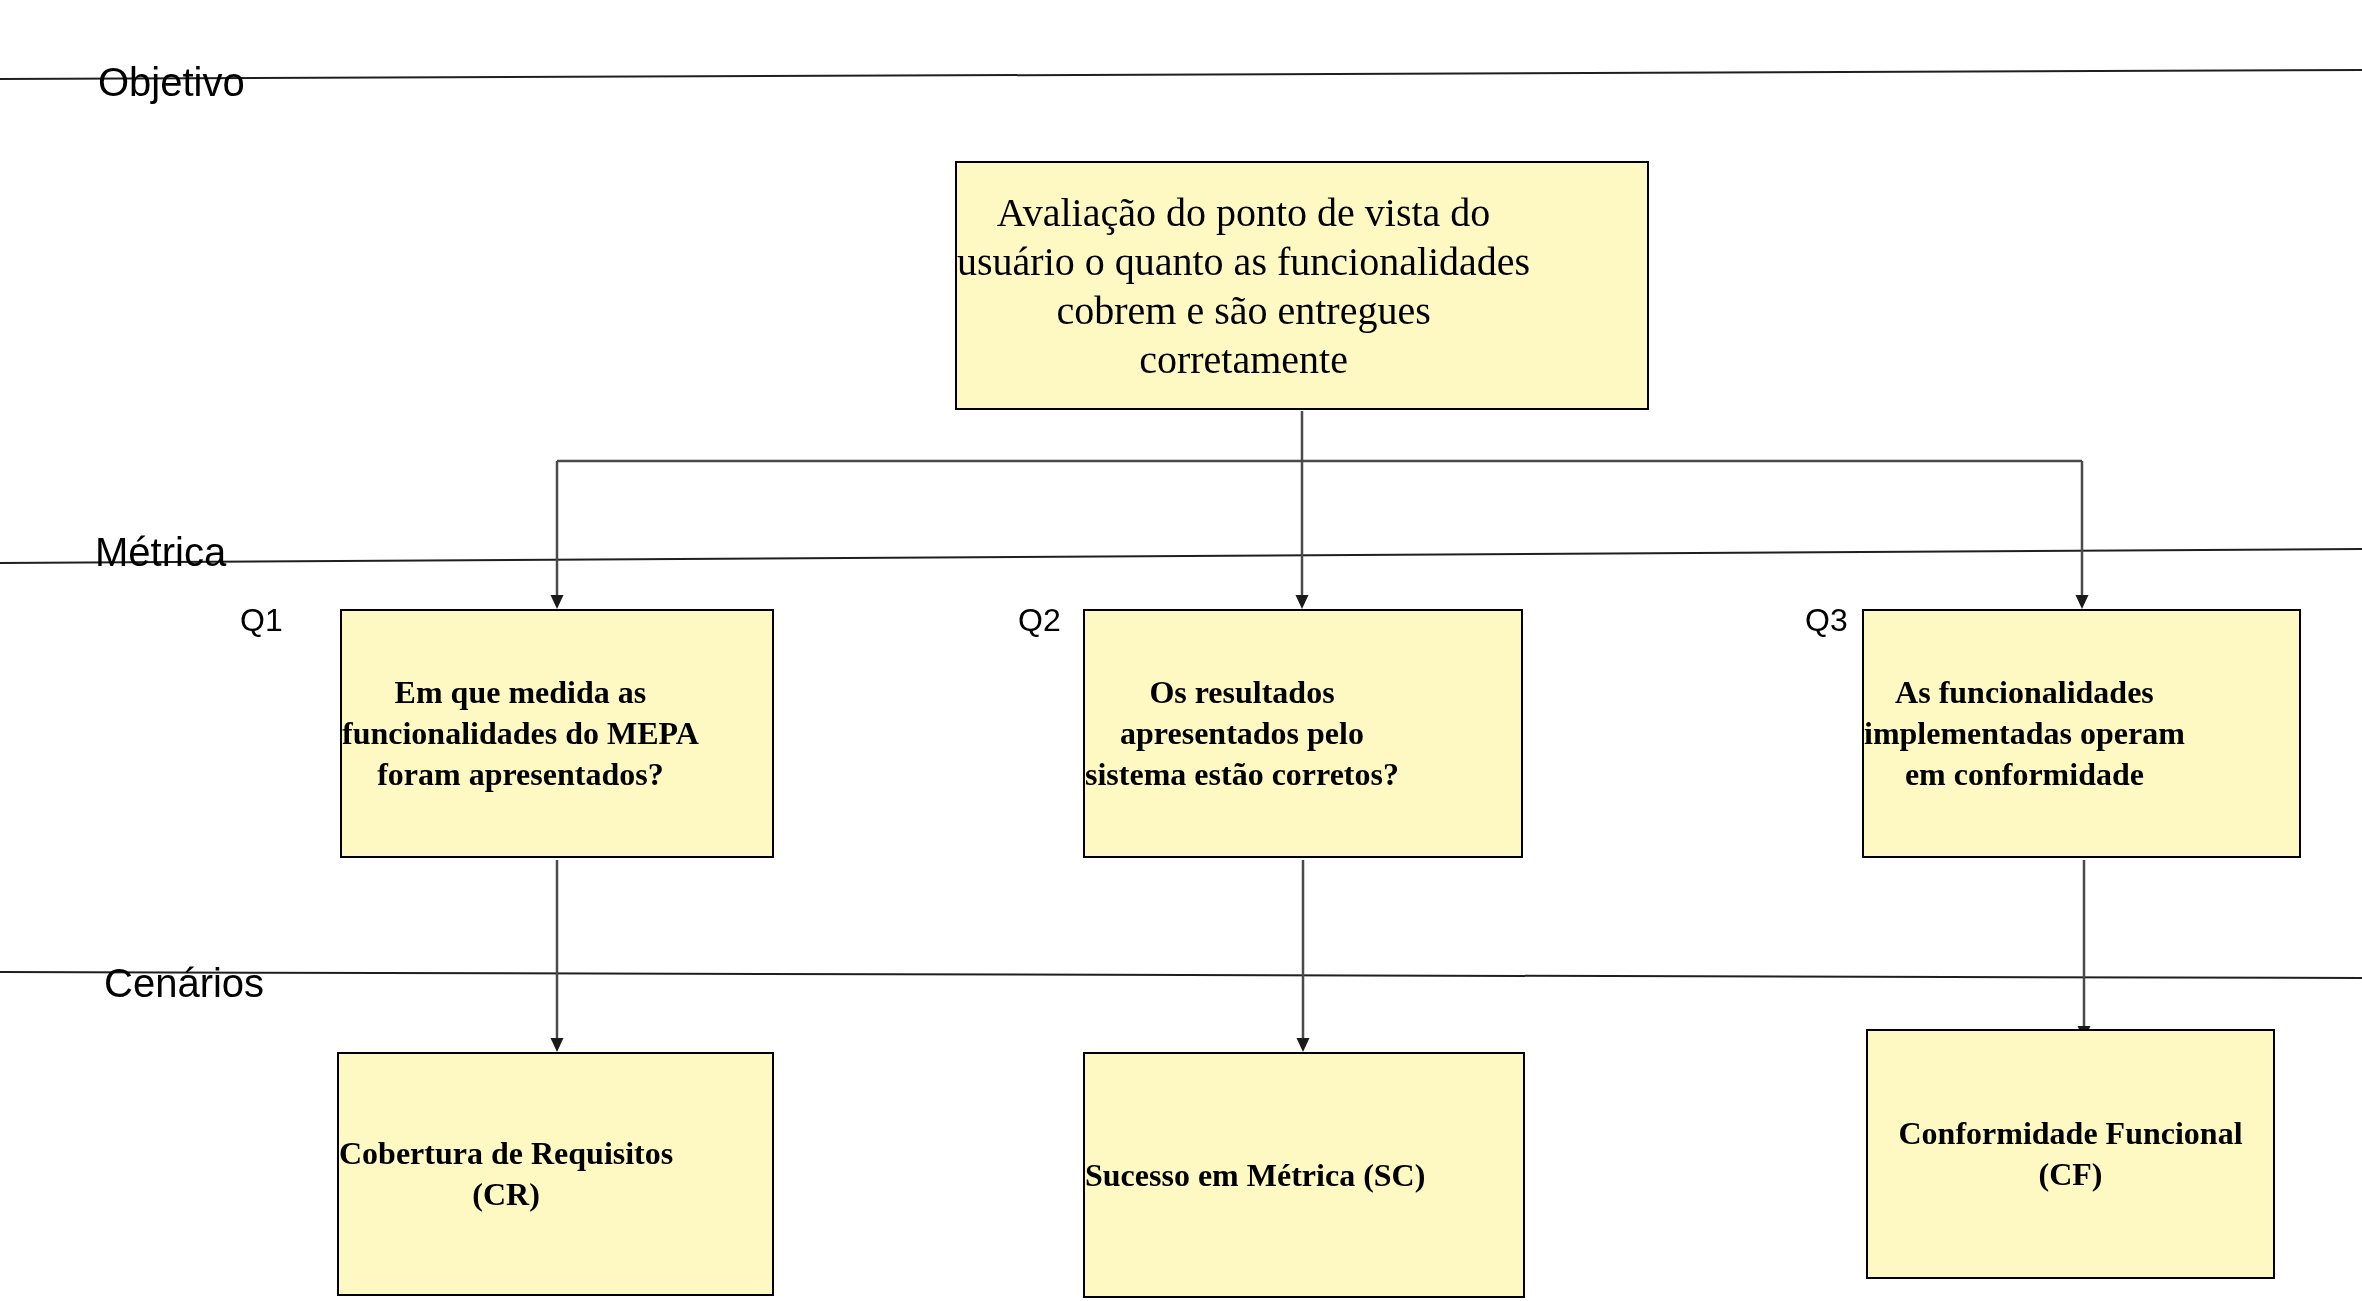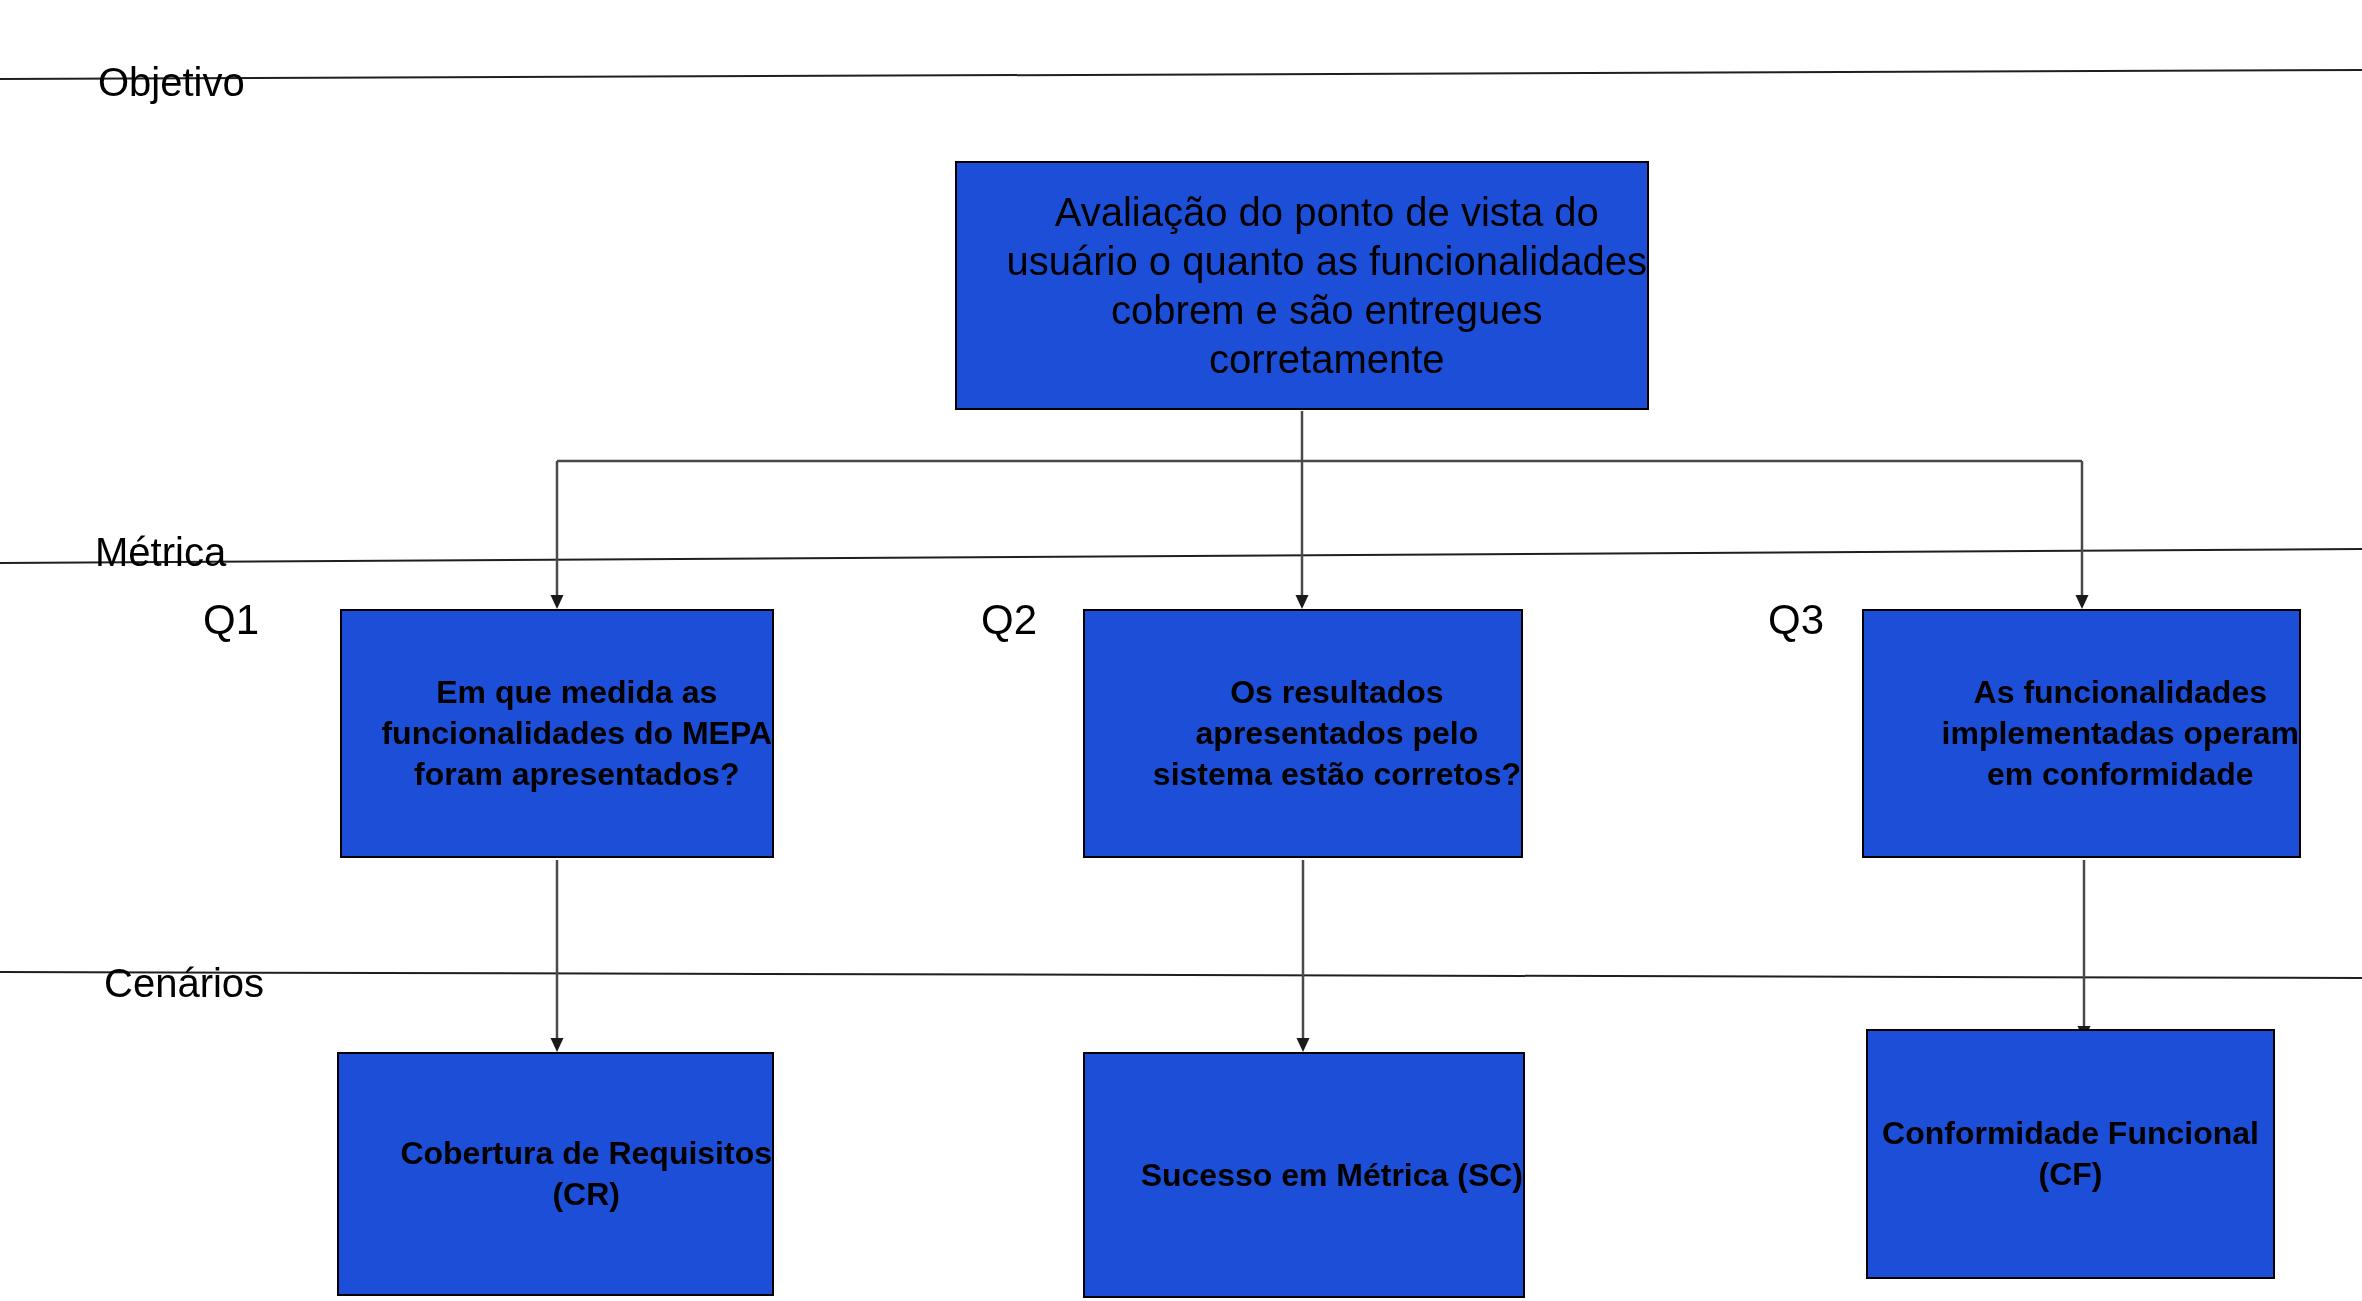--- a/index.html
+++ b/index.html
@@ -26,36 +26,38 @@
   .lane-label {
     position: absolute;
     font-size: 40px;
     line-height: 46px;
     white-space: nowrap;
     z-index: 2;
     margin-top: 32px;
   }
   .q-label {
     position: absolute;
-    font-size: 42px;
+    font-size: 32px;
     line-height: 48px;
     white-space: nowrap;
     z-index: 2;
+    margin-left: 37px;
   }
   .node {
     position: absolute;
     box-sizing: border-box;
-    background: #1d4ed8;
+    background: #fef9c3;
     border: 2px solid #000000;
     display: flex;
     align-items: center;
-    justify-content: flex-end;
+    justify-content: flex-start;
     text-align: center;
     white-space: pre-line;
     z-index: 2;
+    font-family: Liberation Serif, serif;
   }
   .goal-node {
     left: 955px; top: 161px;
     width: 694px; height: 249px;
     font-size: 40px;
     line-height: 49px;
     font-weight: 400;
   }
   .question-node {
     top: 609px;

